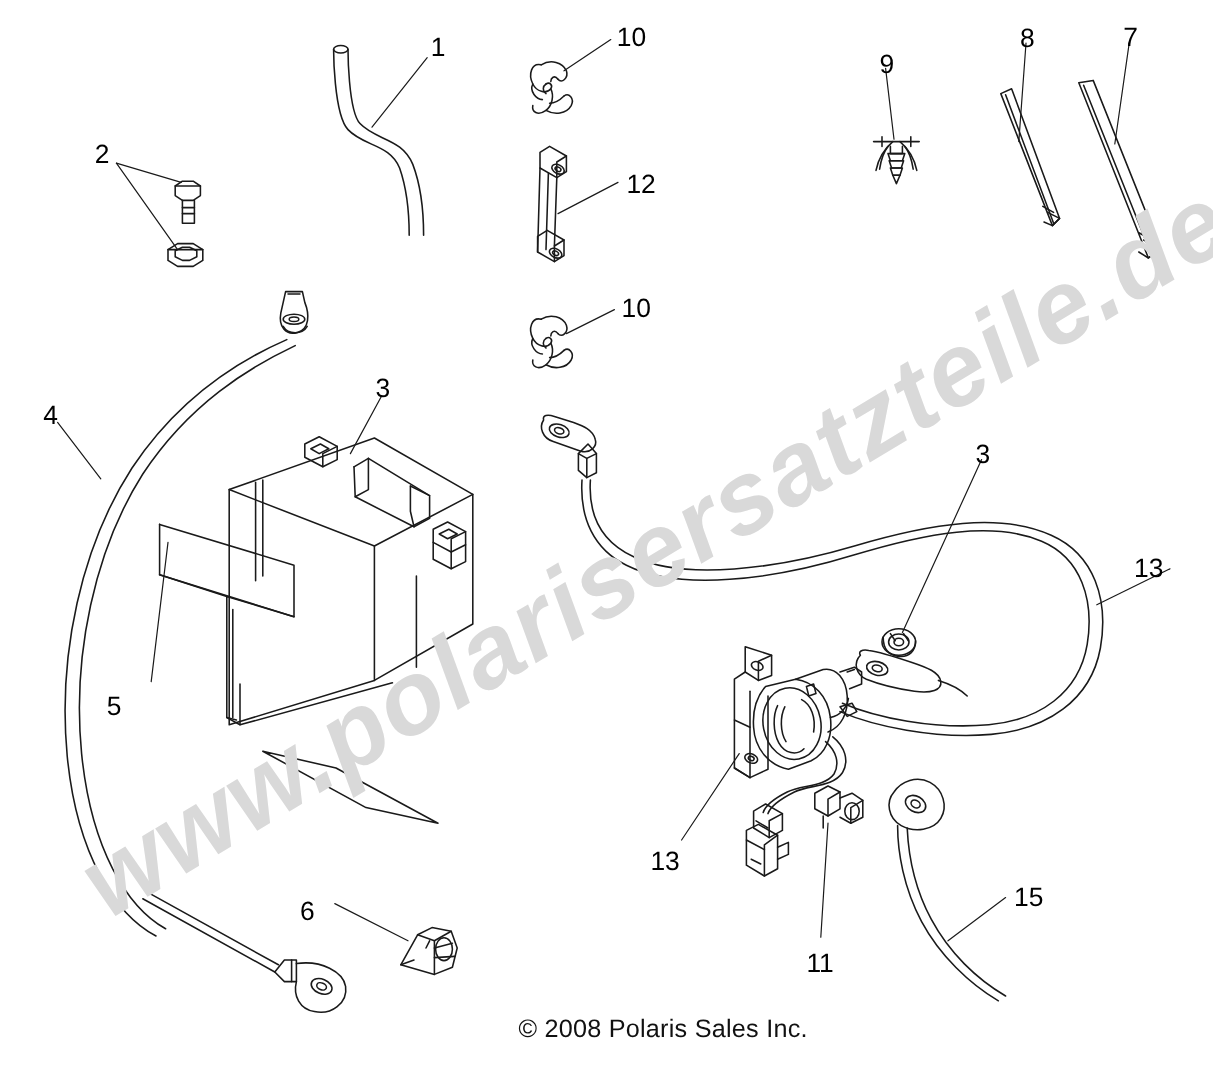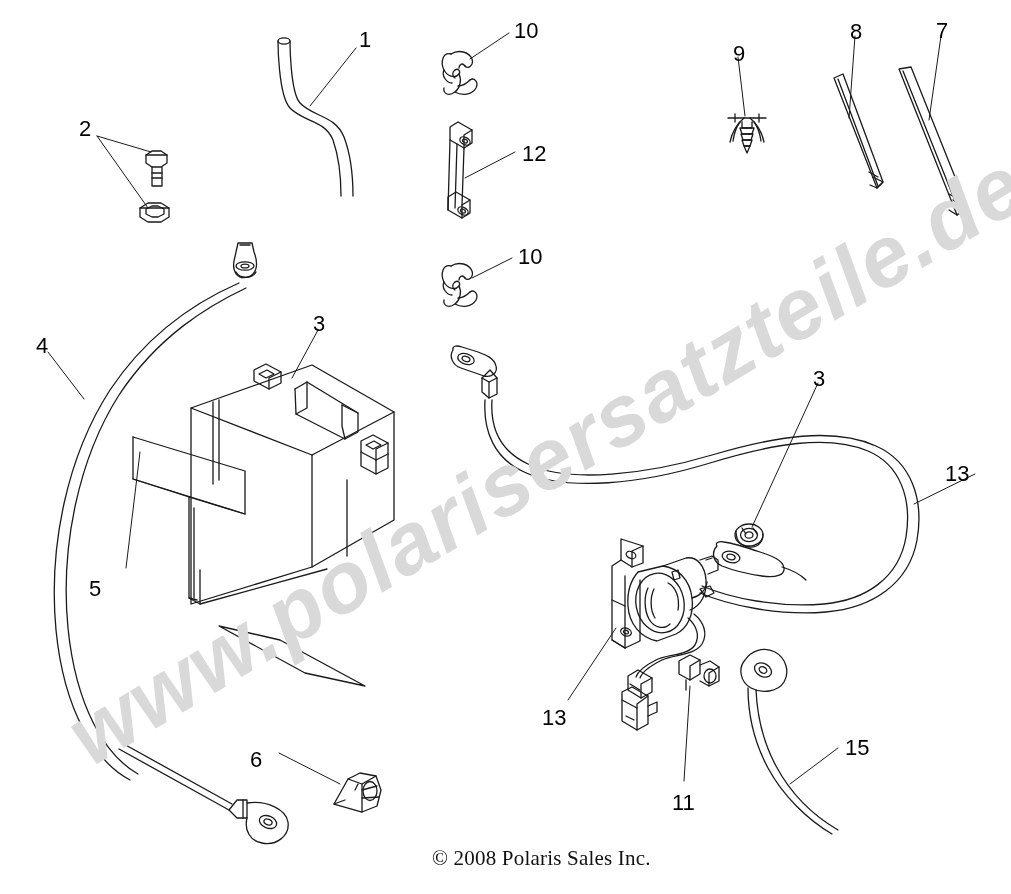--- a/index.html
+++ b/index.html
@@ -19,21 +19,21 @@
     font-family:"Liberation Sans",sans-serif;
     font-size:22px;
     color:#000000;
     line-height:1;
     white-space:nowrap;
     pointer-events:auto;
   }
   .copyright{
     position:absolute;
     left:432px;top:846px;
-    font-family:Liberation Serif, serif;
+    font-family:Liberation Sans, sans-serif;
     font-size:21px;
     color:#111111;
     white-space:nowrap;
     letter-spacing:0.2px;
   }
   .wm-layer{
     position:absolute;inset:0;
     pointer-events:none;
     overflow:hidden;
   }

